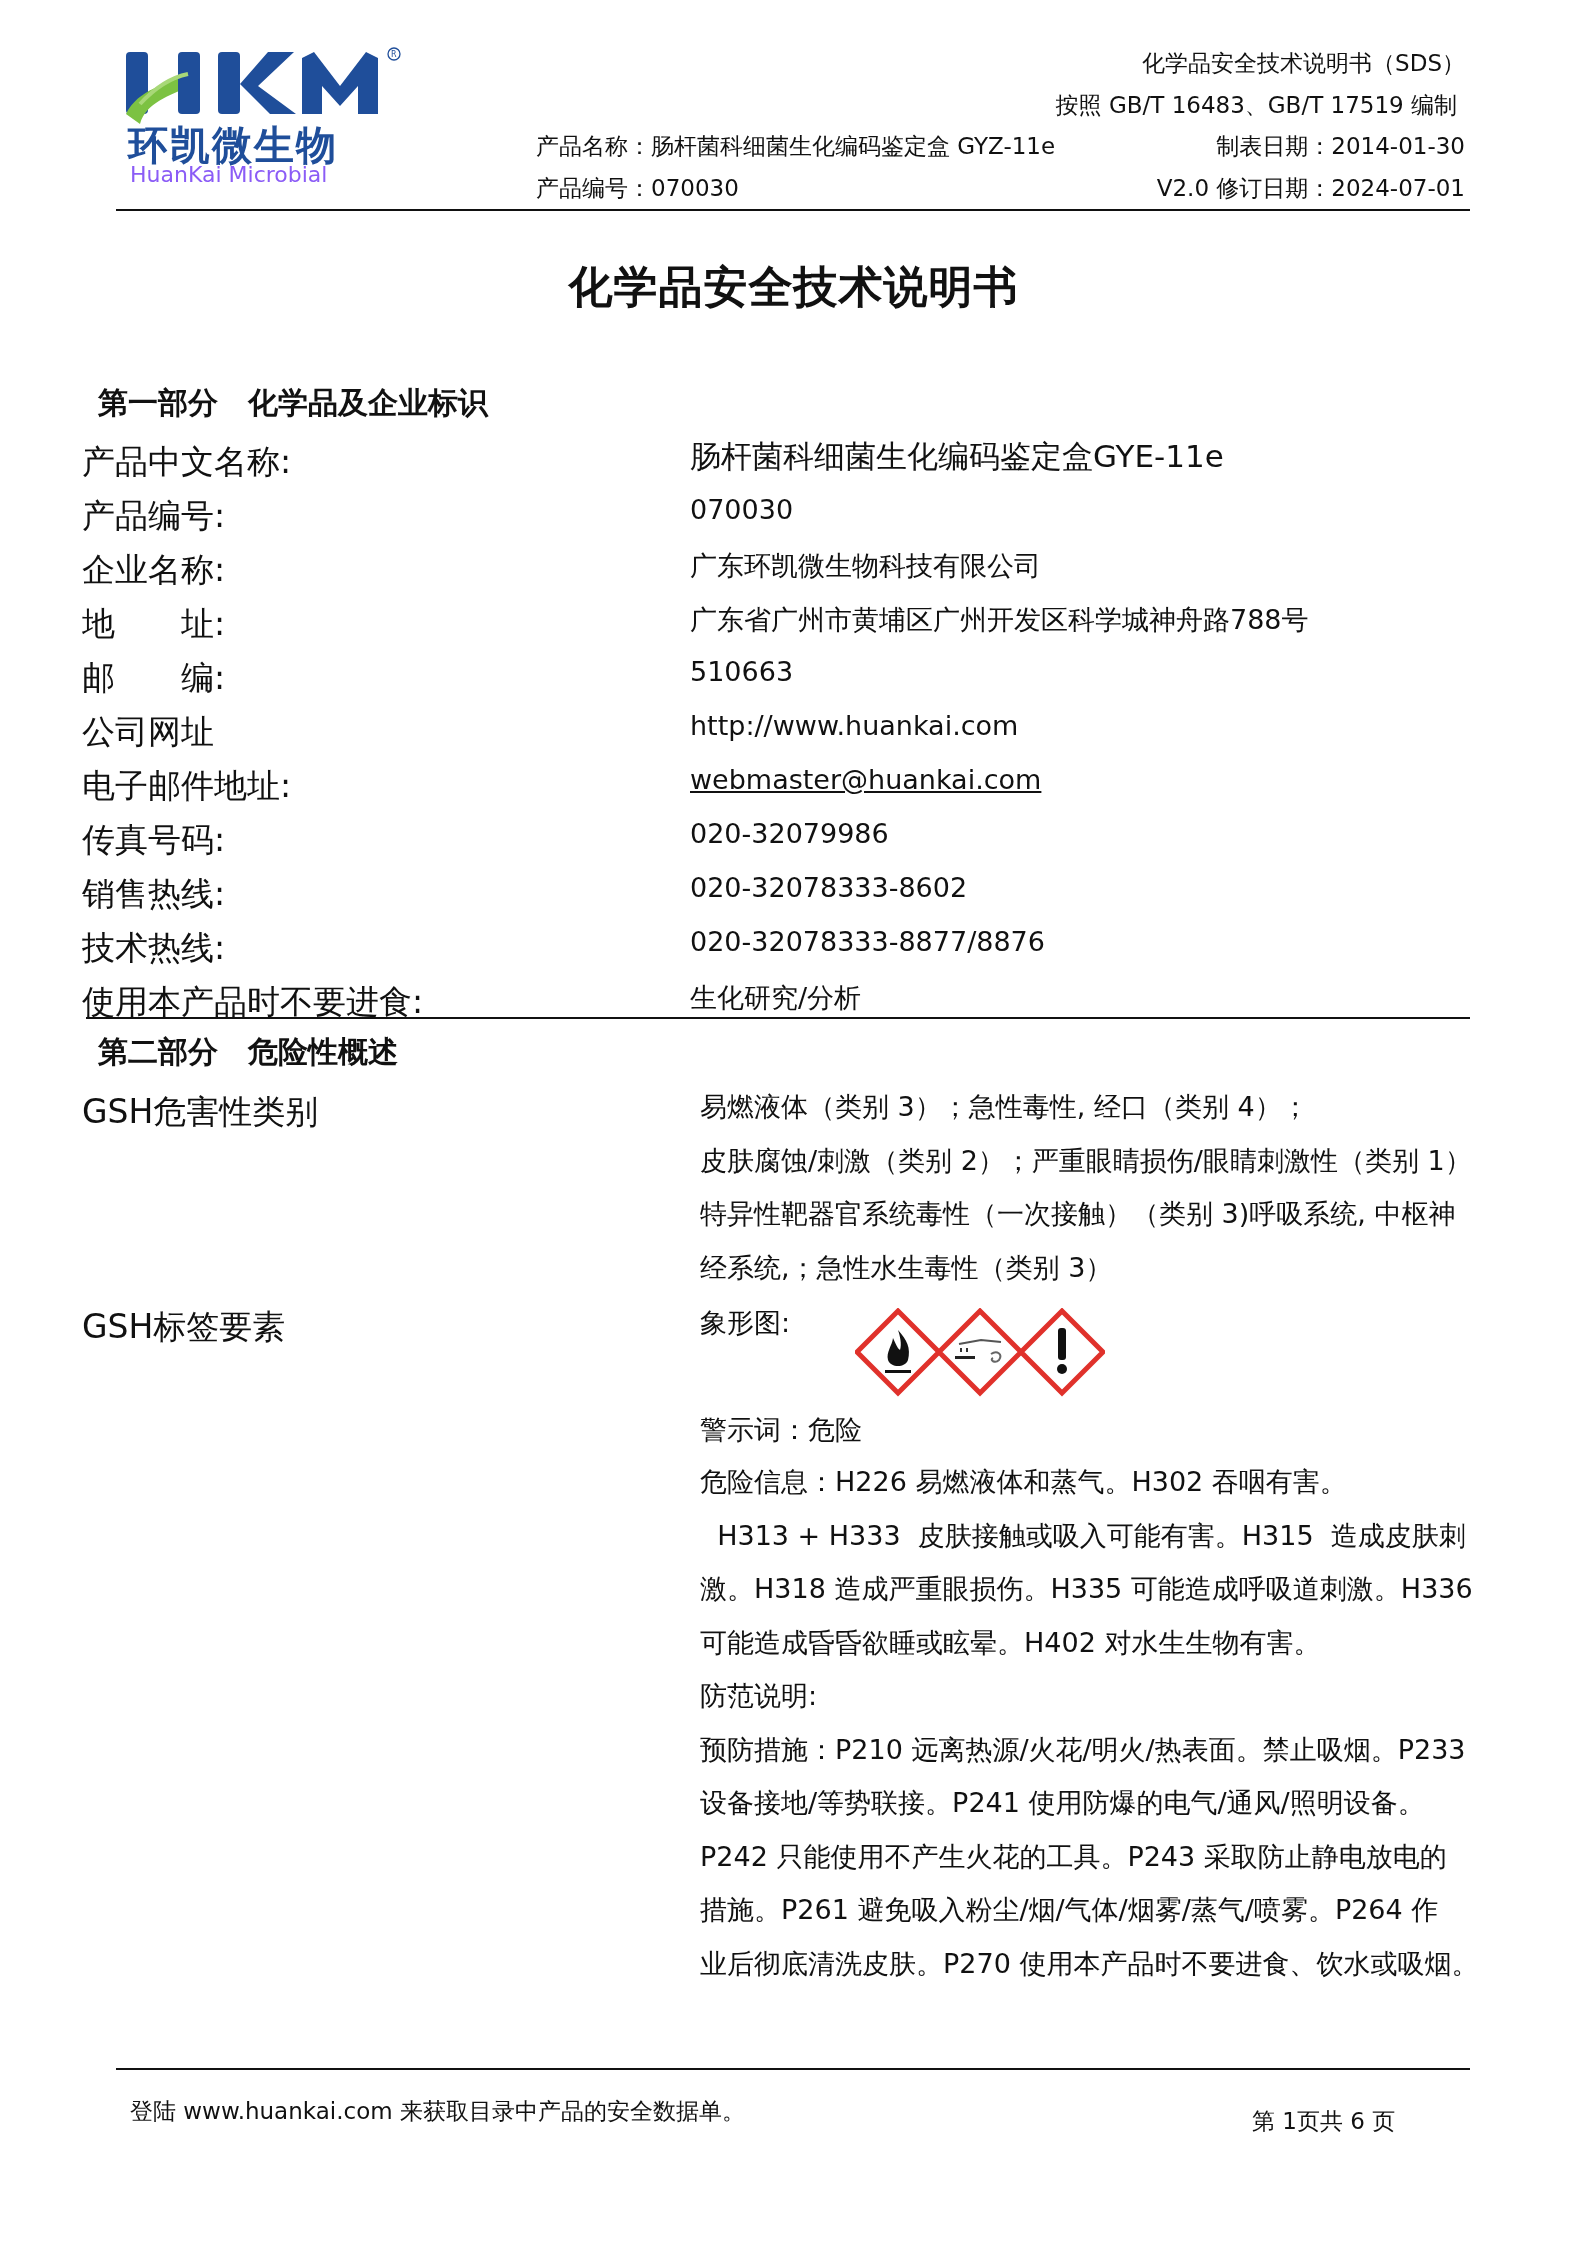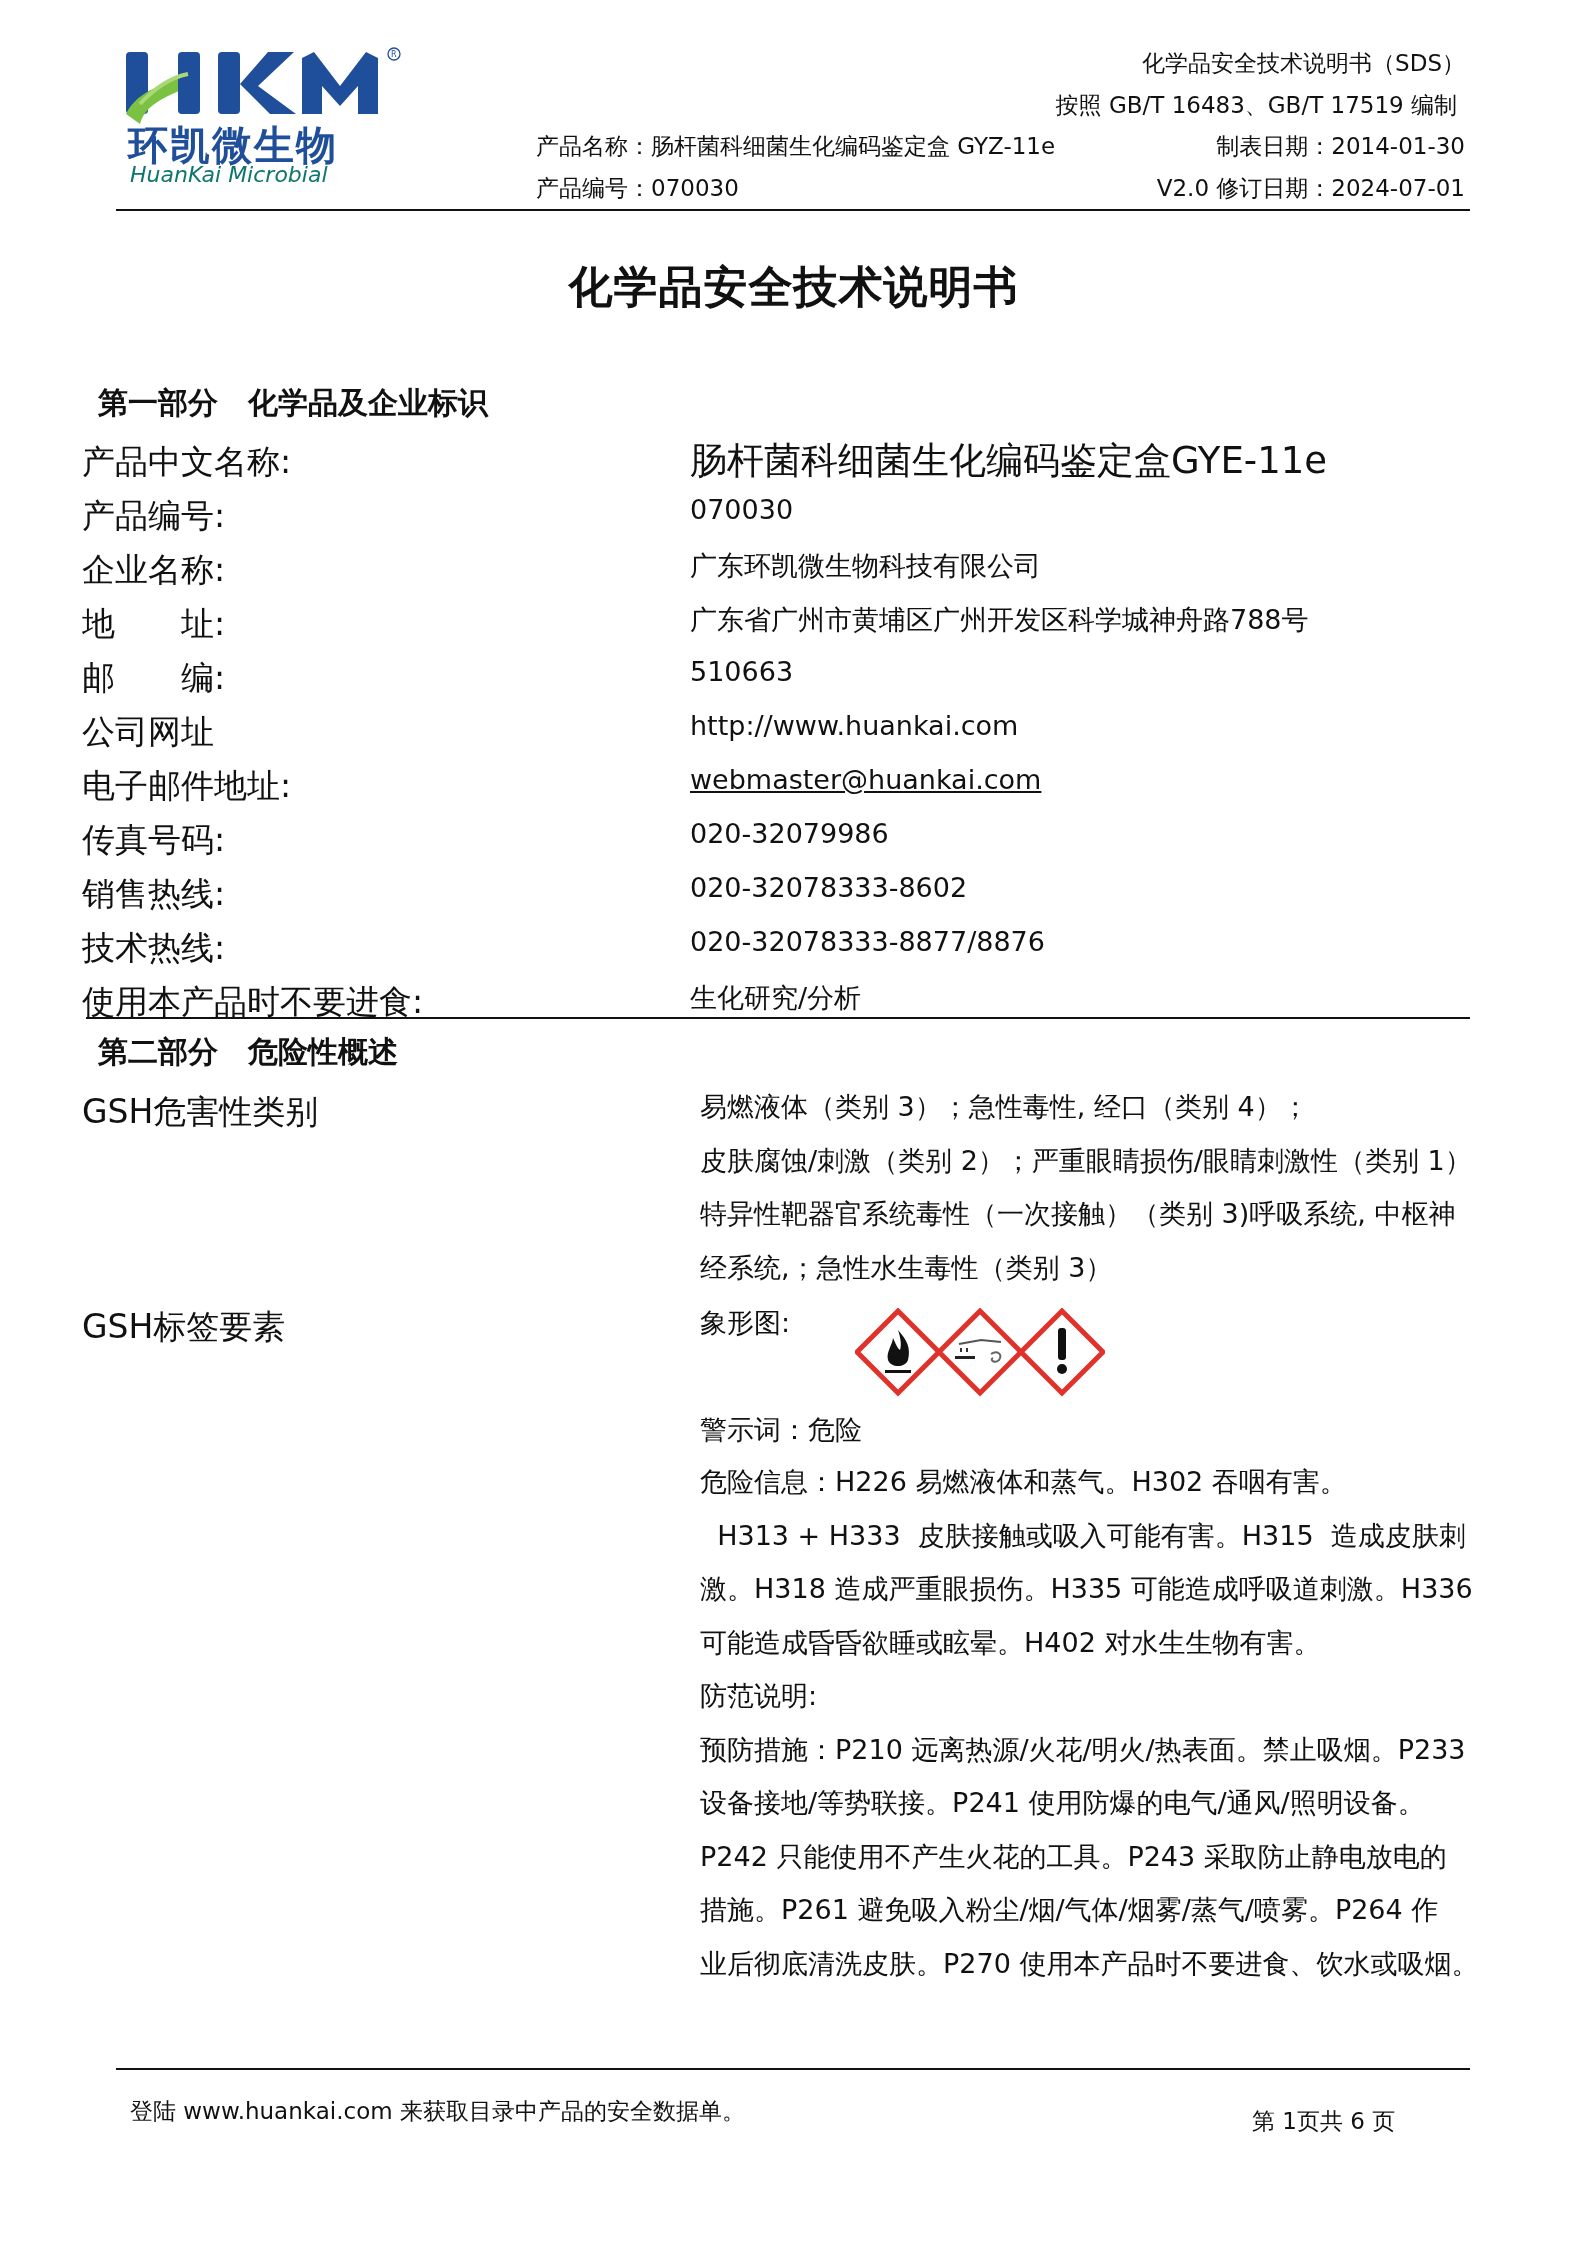--- a/index.html
+++ b/index.html
@@ -4,30 +4,30 @@
 <style>
   html, body { margin: 0; padding: 0; background: #ffffff; }
   body {
     width: 1587px; height: 2245px; position: relative; overflow: hidden;
     font-family: "DejaVu Sans", "Liberation Sans", sans-serif; color: #111;
   }
   .abs { position: absolute; }
   
   .logo { left: 118px; top: 44px; width: 290px; height: 150px; }
   .logo-cn { left: 128px; top: 118px; font-size: 40px; font-weight: bold; color: #1f4e9a; letter-spacing: 2px; white-space: nowrap; }
-  .logo-en { left: 130px; top: 162px; font-size: 22px; color: #0f766e; white-space: nowrap; font-style: italic; }
+  .logo-en { left: 130px; top: 162px; font-size: 22px; color: #8b5cf6; white-space: nowrap; }
   
   .hdr { font-size: 23px; white-space: nowrap; color: #111; }
   .hdr-r { text-align: right; }
   .rule { left: 116px; width: 1354px; height: 2px; background: #111; }
   .title { left: 0; width: 1587px; top: 258px; text-align: center; font-size: 44px; font-weight: bold; letter-spacing: 1px; }
   .sect { left: 98px; font-size: 30px; font-weight: bold; white-space: nowrap; }
   .lbl { left: 82px; font-size: 33px; white-space: nowrap; }
   .val { left: 690px; font-size: 27px; white-space: nowrap; }
-  .val-big { font-size: 37px; }
+  .val-big { font-size: 31px; }
   .link { text-decoration: underline; }
   .para { left: 700px; width: 790px; font-size: 27px; line-height: 53.5px; }
   .para p { margin: 0; white-space: nowrap; }
   .picto { left: 855px; top: 1308px; width: 250px; height: 90px; }
   .foot { font-size: 23px; white-space: nowrap; }
 </style>
 </head>
 <body>
 
 <svg class="abs logo" viewBox="0 0 290 150">

